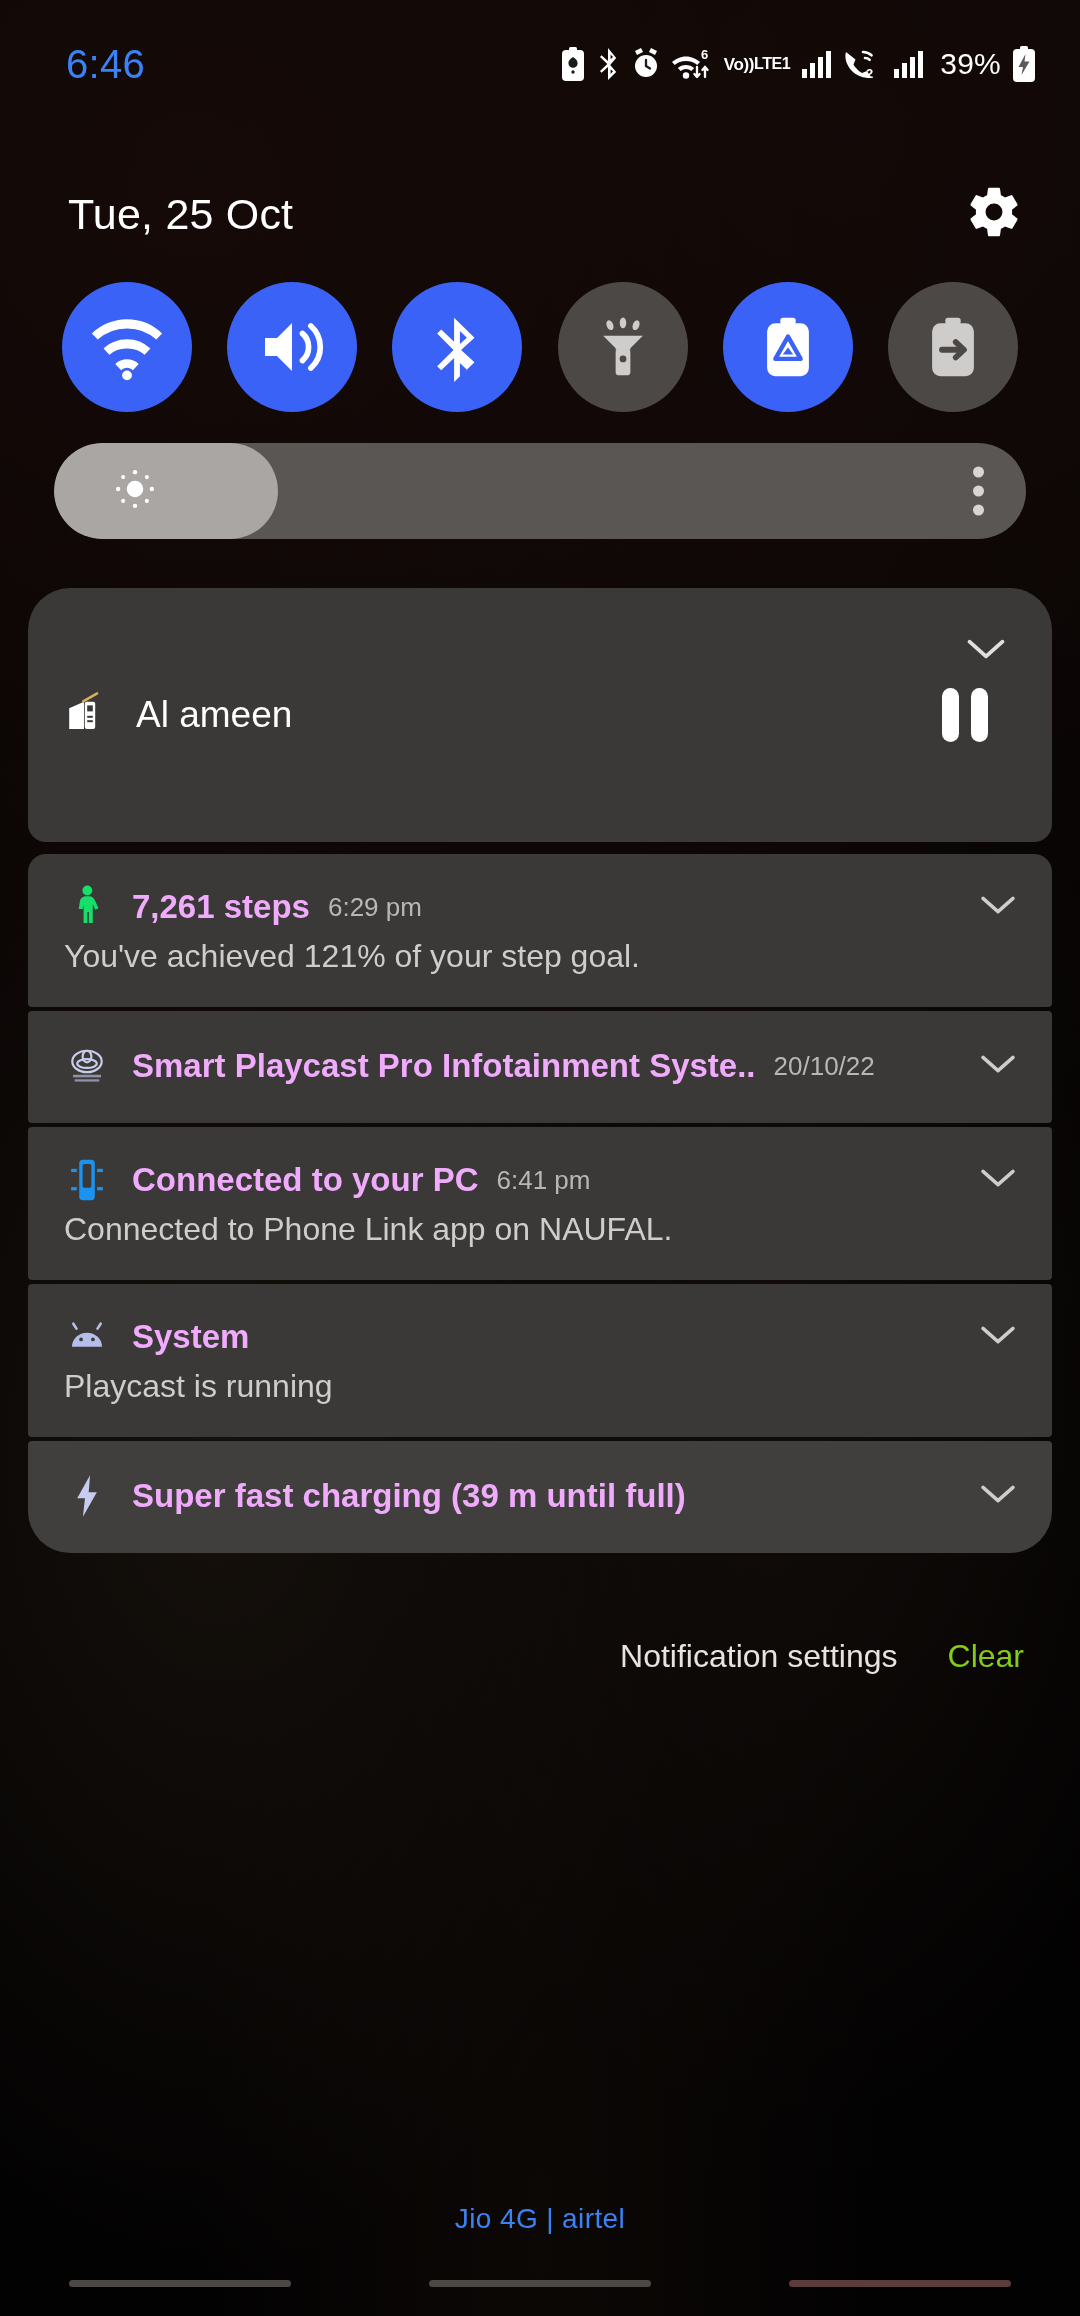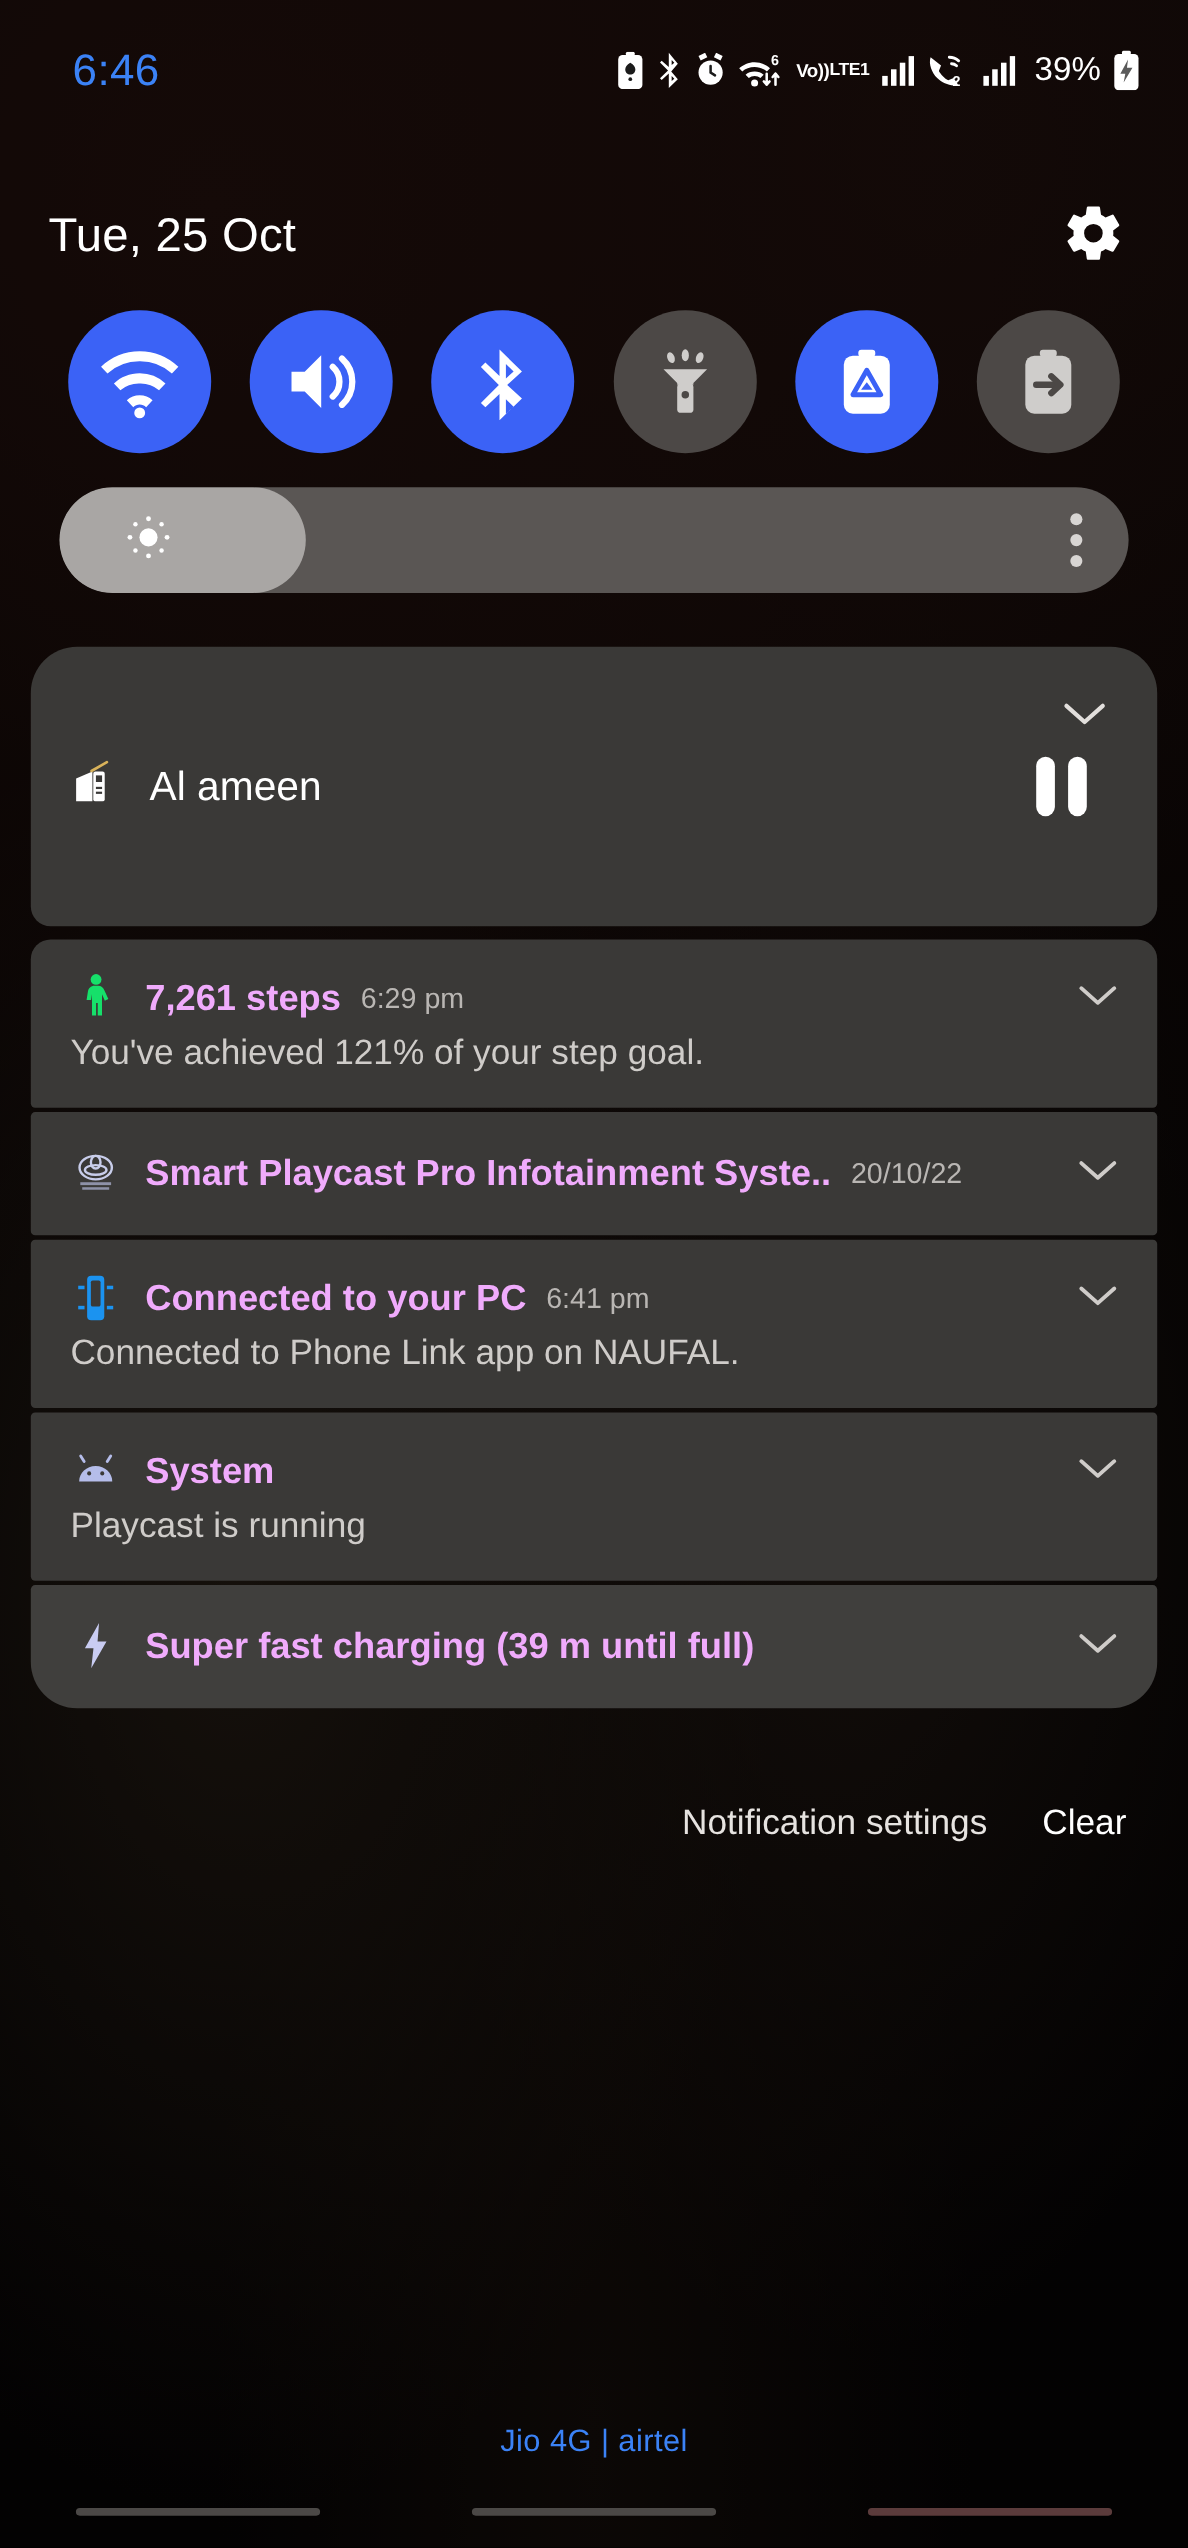--- a/index.html
+++ b/index.html
@@ -38,21 +38,21 @@
   #sysicons svg{ display:block; }
   .volte{ display:flex; flex-direction:row; align-items:center; line-height:1;
           font-size:17px; font-weight:700; letter-spacing:-.4px; }
   .volte .b{ font-size:16px; }
   .batt-pct{ font-size:30px; font-weight:400; margin-left:6px; letter-spacing:.2px; }
 
   
   #qs-header{
     position:absolute; top:166px; left:0; width:1080px; height:96px;
     display:flex; align-items:center; justify-content:space-between;
-    padding:0 40px 0 44px;
+    padding:0 40px 0 68px;
     gap:36px;
   }
   #qs-date{ font-size:43px; font-weight:400; color:#fff; letter-spacing:.2px; }
   #settings-btn{ width:92px; height:92px; display:flex; align-items:center; justify-content:center; }
 
   
   #qs-tiles{
     position:absolute; top:282px; left:0; width:1080px;
     display:flex; justify-content:space-between;
     padding:0 62px;
@@ -113,21 +113,21 @@
   .block-2line{ padding-top:30px; padding-bottom:32px; }
   .block-1line{ padding-top:32px; padding-bottom:34px; }
 
   
   #notif-actions{
     position:absolute; top:1638px; left:0; width:1080px;
     display:flex; justify-content:flex-end; align-items:center;
     padding-right:56px; gap:50px;
   }
   #notif-settings{ font-size:32px; color:#e6e3e0; }
-  #clear-btn{ font-size:32px; color:#ffffff; }
+  #clear-btn{ font-size:32px; color:#84cc16; }
 
   
   #carrier{
     position:absolute; top:2203px; left:0; width:1080px;
     text-align:center; font-size:28px; color:#3b82f6; letter-spacing:.4px;
   }
 
   
   #navbar{
     position:absolute; bottom:0; left:0; width:1080px; height:66px;

